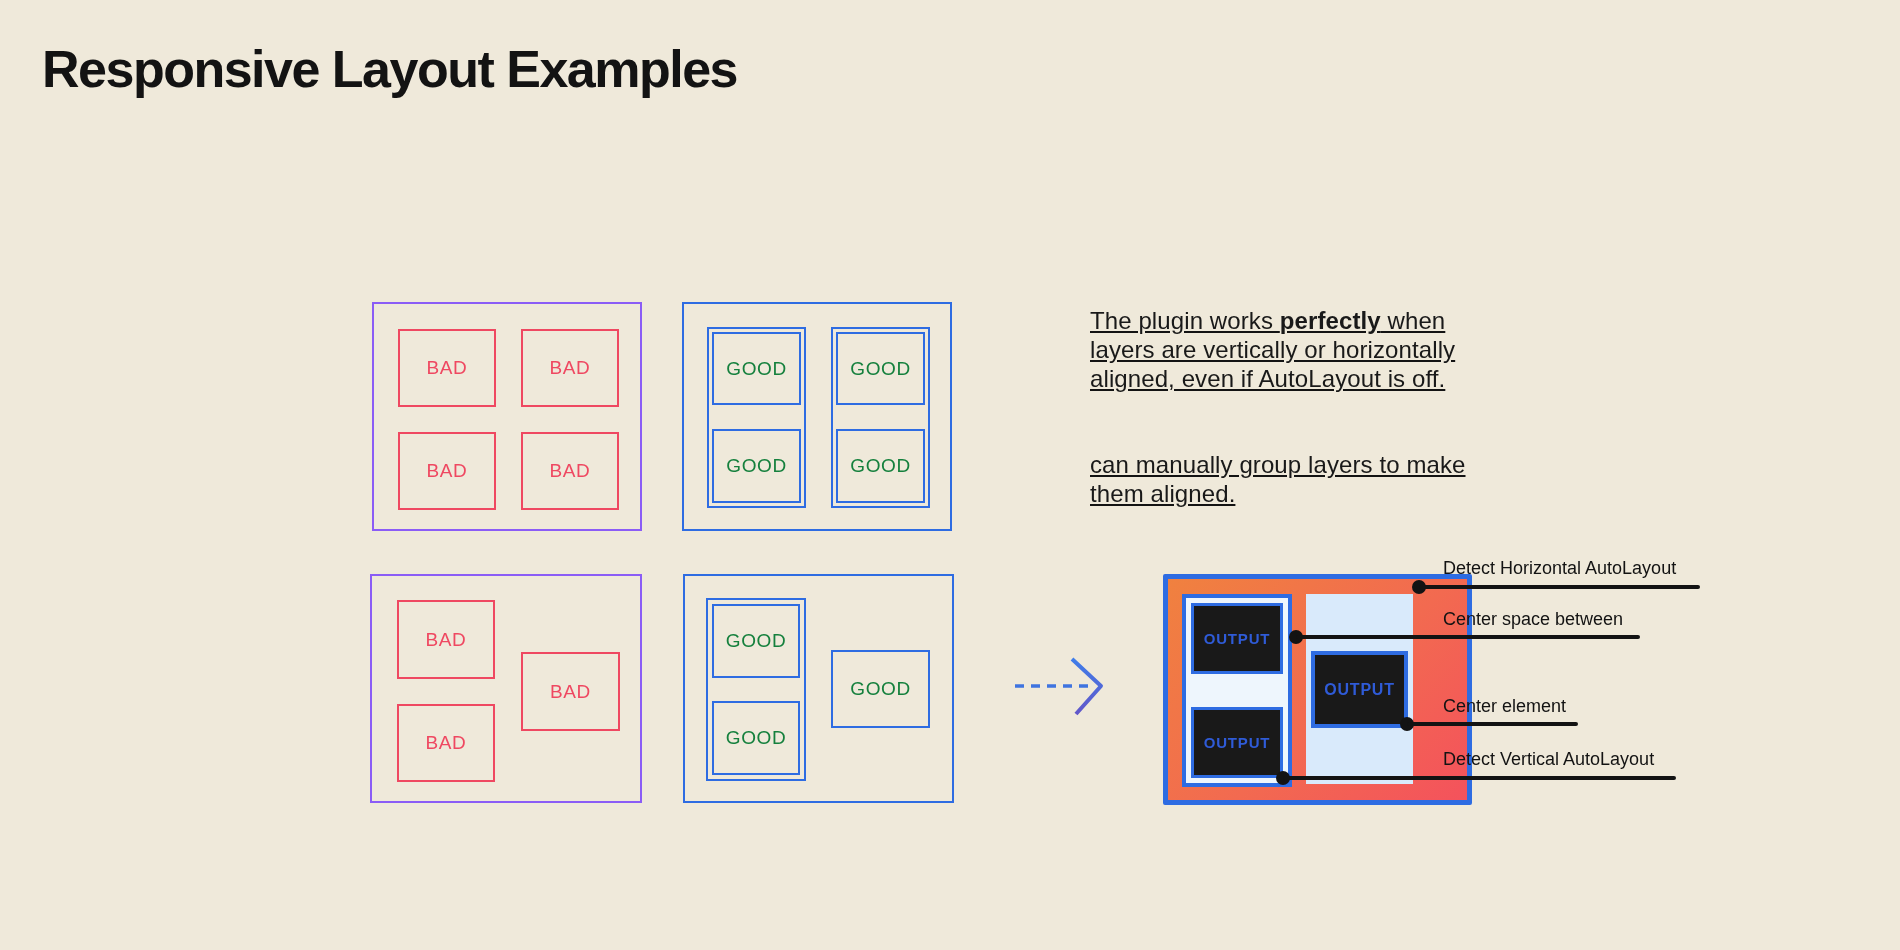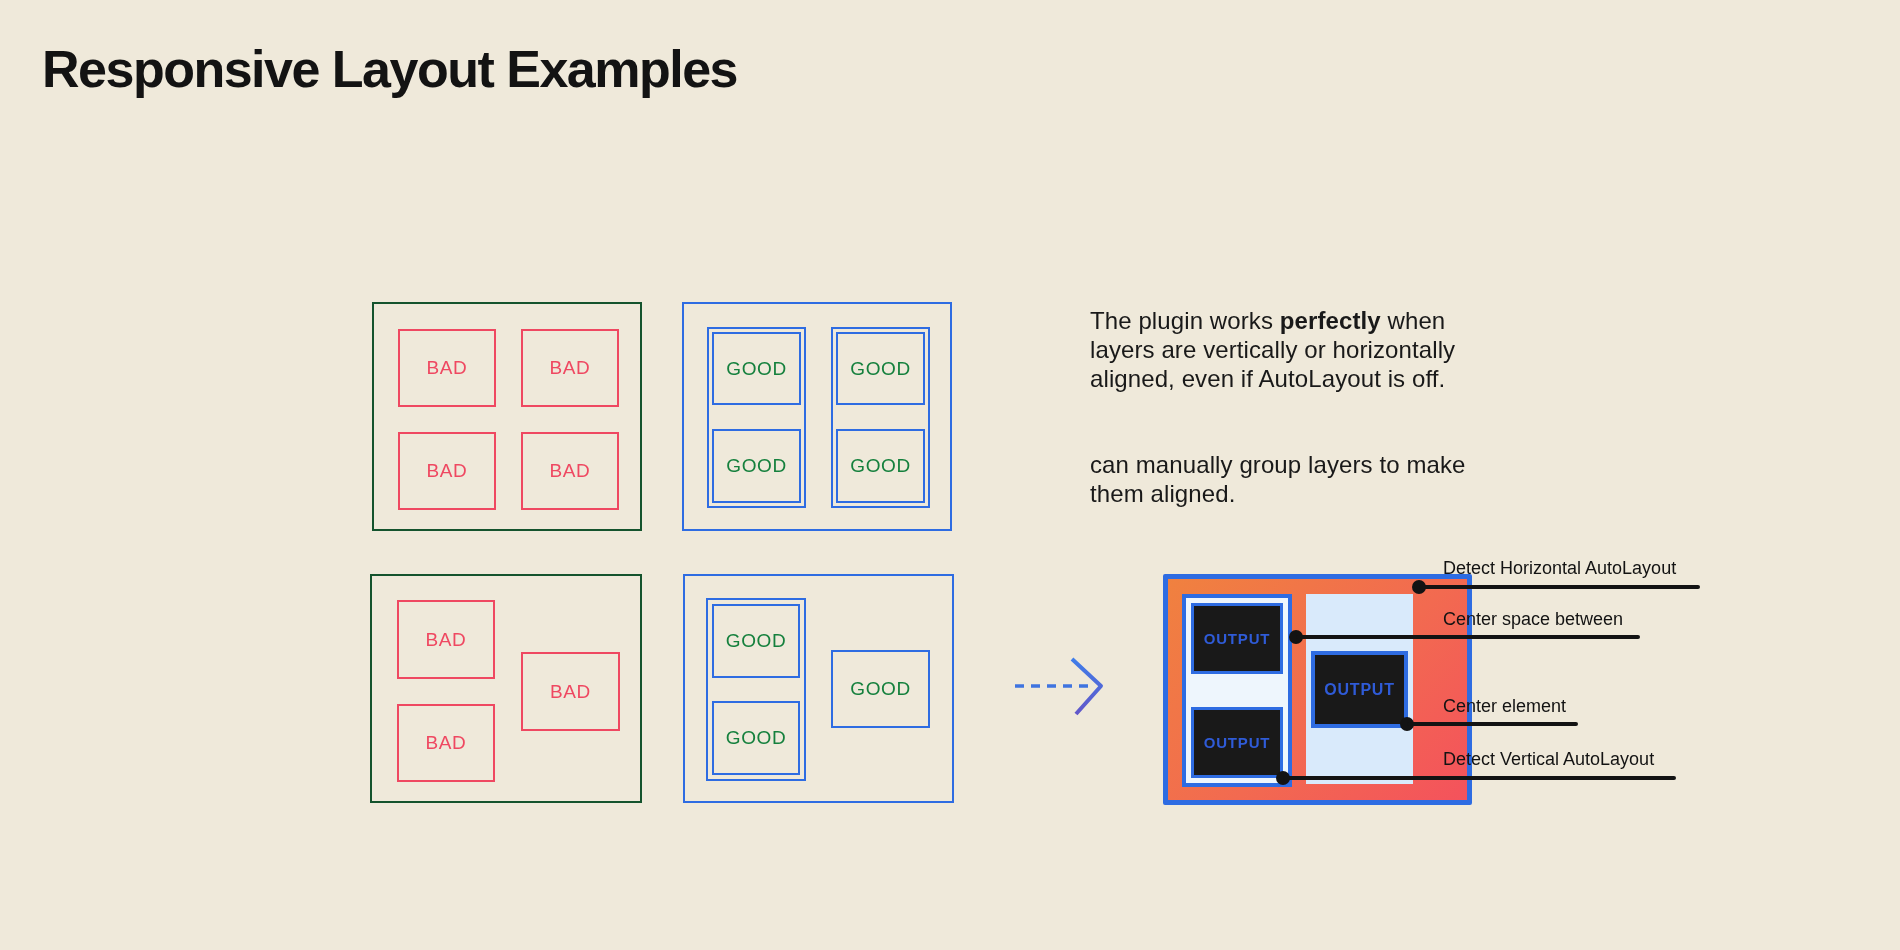--- a/index.html
+++ b/index.html
@@ -12,21 +12,21 @@
   .canvas{position:relative;width:1900px;height:950px;}
 
   
   .page-title{
     position:absolute;left:42px;top:40px;margin:0;
     font-size:52px;line-height:1.15;font-weight:800;letter-spacing:-1.5px;color:#131313;
   }
 
   
   .grp{position:absolute;box-sizing:border-box;}
-  .red-frame{border:2px solid #14532d;padding-left:39px;}
+  .red-frame{border:2px solid #8b5cf6;padding-left:39px;}
   .blue-frame{border:2px solid #2e6ce2;}
 
   .cell{
     position:absolute;box-sizing:border-box;
     display:flex;align-items:center;justify-content:center;
     font-size:19px;font-weight:500;letter-spacing:0.6px;
   }
   .red-cell{border:2px solid #ef4861;color:#ef4861;width:98px;height:78px;}
   .blue-cell{border:2px solid #2e6ce2;color:#15803d;}
 
@@ -39,21 +39,21 @@
   
   #bad1{left:372px;top:302px;width:270px;height:229px;}
   #good1{left:682px;top:302px;width:270px;height:229px;}
   #bad2{left:370px;top:574px;width:272px;height:229px;}
   #good2{left:683px;top:574px;width:271px;height:229px;}
 
   
   .arrow{position:absolute;left:1005px;top:648px;}
 
   
-  .desc{position:absolute;left:1090px;top:306px;width:470px;}
+  .desc{position:absolute;left:1090px;top:306px;width:470px;text-decoration:underline;}
   .desc p{margin:0;font-size:24px;line-height:29px;color:#191919;letter-spacing:0.1px;}
   .desc p + p{margin-top:28px;}
   .desc b{font-weight:700;}
 
   
   #output{
     left:1163px;top:574px;width:309px;height:231px;
     border:5px solid #2e6ce2;border-radius:2px;
     background:linear-gradient(135deg,#f0813f 0%,#f26a50 55%,#f4525c 100%);
   }

